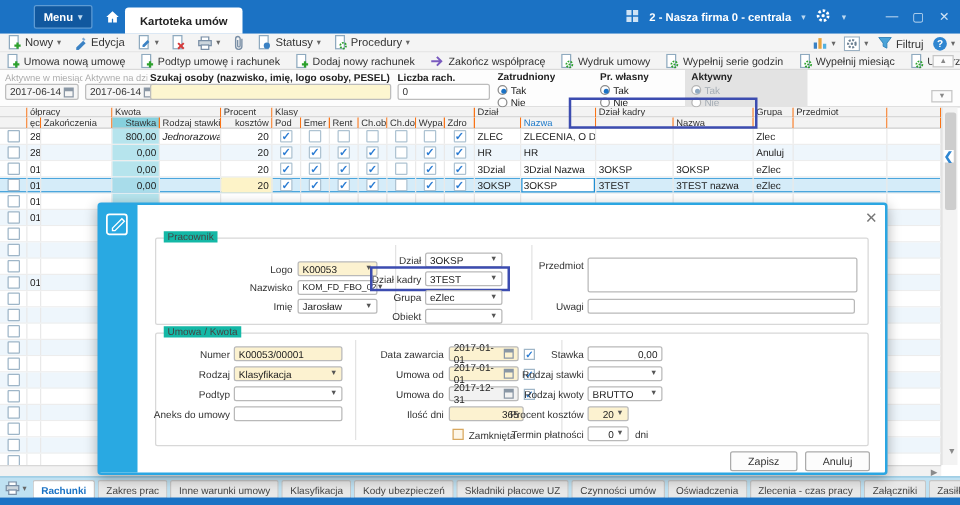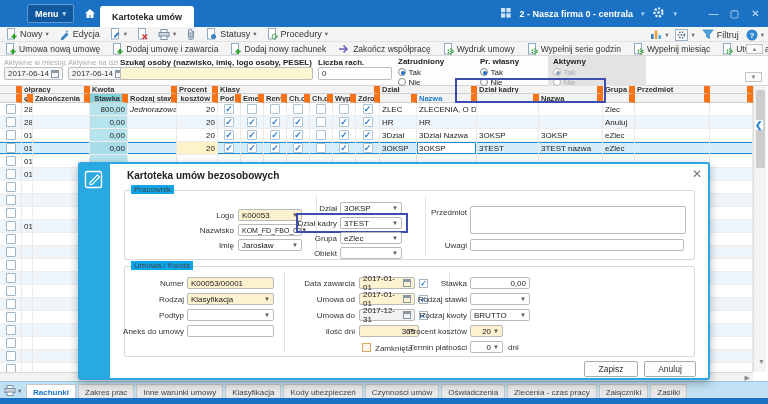--- a/index.html
+++ b/index.html
@@ -32,21 +32,21 @@
   .ffield.white { background:#fff; }
   .cal { display:inline-block; width:8px; height:8px; border:1px solid #8a97a5; border-top:3px solid #8a97a5; margin-left:auto; }
   .radio { display:inline-block; width:8px; height:8px; border:1px solid #8b8b8b; border-radius:50%; background:#fff; position:relative; vertical-align:-1px; }
   .radio.on::after { content:""; position:absolute; left:1.5px; top:1.5px; width:4px; height:4px; border-radius:50%; background:#1b72c4; }
   .radio.dis { border-color:#b5b5b5; } .radio.dis.on::after { background:#8fa8c0; }
   .rlabel { font-size:8px; color:#222; } .rlabel.dis { color:#a5adb5; }
   .gray-box { position:absolute; background:#e3e3e3; }
   
   #grid { position:absolute; left:0; top:86px; width:753px; height:286px; overflow:hidden; background:#fff; }
   .hrow { display:flex; }
-  .gcell { border-right:6px solid #f97316; border-bottom:1px solid #cfcfcf; background:#f3f3f3; font-size:8px; color:#333; overflow:hidden; white-space:nowrap; padding:0 2px; display:flex; align-items:center;font-weight:bold; }
+  .gcell { border-right:1px solid #f97316; border-bottom:1px solid #cfcfcf; background:#f3f3f3; font-size:8px; color:#333; overflow:hidden; white-space:nowrap; padding:0 2px; display:flex; align-items:center; }
   .drow { display:flex; height:13px; border-bottom:1px solid #ededed; background:#fff; }
   .drow.alt { background:#eef6fc; }
   .drow.sel { background:#d5ecf9; box-shadow:inset 0 1px 0 #1e8fd4, inset 0 -1px 0 #1e8fd4; }
   .dcell { border-right:1px solid #e9e9e9; font-size:8px; overflow:hidden; white-space:nowrap; padding:0 2px; display:flex; align-items:center; color:#222; }
   .dcell.right { justify-content:flex-end; }
   .dcell.teal { background:#b6e4ed; }
   .drow.sel .dcell.teal { background:#a8dcea; }
   .dcell.yellowhl { background:#fdf3c8; }
   .dcell.focus { box-shadow:inset 0 0 0 1px #1e8fd4; background:#fff; }
   .cb { width:10px; height:10px; border:1px solid #9fb6c8; background:#fff; margin:auto; border-radius:1px; }
@@ -58,21 +58,21 @@
   #vthumb { position:absolute; left:2px; top:4px; width:9px; height:78px; background:#cdcdcd; border-radius:2px; }
   #hscroll { position:absolute; left:0; top:372px; width:753px; height:9px; background:#f2f2f2; border-top:1px solid #d8d8d8; }
   .scroll-arrow { position:absolute; color:#8a8a8a; font-size:7px; }
   .expander { position:absolute; left:755px; top:120px; color:#2f86d1; font-size:9px; font-weight:bold; background:#fff; }
   
   #dialog { position:absolute; left:78px; top:162px; width:632px; height:218px; background:#fff; border:2px solid #2ba6e2; border-radius:3px; box-shadow:0 3px 10px rgba(0,0,0,0.3); z-index:10; }
   #dstrip { position:absolute; left:0; top:0; width:30px; height:100%; background:#29a9e2; }
   .dtitle { position:absolute; left:47px; top:6px; font-size:10px; font-weight:bold; color:#222; }
   .dclose { position:absolute; left:610px; top:3px; font-size:12px; color:#777; width:14px; text-align:center; }
   .fieldset { position:absolute; border:1px solid #d8d8d8; border-radius:2px; }
-  .legend { position:absolute; top:-6px; left:6px; background:#0ea5e9; padding:0 3px; font-size:8px; color:#444; }
+  .legend { position:absolute; top:-6px; left:6px; background:#14b8a6; padding:0 3px; font-size:8px; color:#444; }
   .dlabel { position:absolute; font-size:8px; color:#333; text-align:right; white-space:nowrap; }
   .dfield { position:absolute; height:12px; border:1px solid #b9b9b9; border-radius:2px; background:#fff; font-size:8px; display:flex; align-items:center; padding:0 3px; color:#222; }
   .dfield.tan { background:#fcf2d0; }
   .dfield.gray { background:#f2f2f2; }
   .dfield .dd { margin-left:auto; color:#555; font-size:6px; }
   .dfield.right { justify-content:flex-end; }
   .divider { position:absolute; width:1px; background:#e3e3e3; }
   .dcheck { position:absolute; width:9px; height:9px; border:1px solid #9fb6c8; background:#fff; font-size:8px; line-height:8px; text-align:center; color:#2b7cd3; font-weight:bold; }
   .dcheck.orange { border-color:#d8a860; background:#fdf6e8; }
   #dlgbox { position:absolute; left:216px; top:49px; width:112px; height:20px; border:2px solid #3c4cb0; pointer-events:none; }
@@ -215,21 +215,21 @@
         <rect x="1.5" y="0.5" width="7" height="10.5" fill="#fff" stroke="#8faabf"></rect>
         <path d="M5.5 8.5h5M8 6v5" stroke="#2da12d" stroke-width="1.8"></path>
       </svg>
       <span>Umowa nową umowę</span>
     </span>
     <span class="t2item">
       <svg width="11" height="12">
         <rect x="1.5" y="0.5" width="7" height="10.5" fill="#fff" stroke="#8faabf"></rect>
         <path d="M5.5 8.5h5M8 6v5" stroke="#2da12d" stroke-width="1.8"></path>
       </svg>
-      <span>Dodaj umowę i zawarcia</span>
+      <span>Podtyp umowę i rachunek</span>
     </span>
     <span class="t2item">
       <svg width="11" height="12">
         <rect x="1.5" y="0.5" width="7" height="10.5" fill="#fff" stroke="#8faabf"></rect>
         <path d="M5.5 8.5h5M8 6v5" stroke="#2da12d" stroke-width="1.8"></path>
       </svg>
       <span>Dodaj nowy rachunek</span>
     </span>
     <span class="t2item">
       <svg width="12" height="10">
@@ -914,21 +914,20 @@
   </div>
 <span class="expander">❮</span>
 
 <div id="dialog">
   <div id="dstrip">
     <svg style="position:absolute; left:4px; top:5px;" width="22" height="21">
         <rect x="1.5" y="2.5" width="16" height="16" rx="2" fill="none" stroke="#fff" stroke-width="1.4"></rect>
         <path d="M6 13.5l7.5-7.5 2 2-7.5 7.5H6z" fill="none" stroke="#fff" stroke-width="1.1"></path>
       </svg>
   </div>
-  <div class="dtitle">Kartoteka umów bezosobowych</div>
   <div class="dclose">✕</div>
 
   <div class="fieldset" style="left:44px; top:26px; width:571px; height:70px;">
     <span class="legend">Pracownik</span>
   </div>
   <span class="dlabel" style="left:60px; top:47px; width:94px;">Logo</span>
   <div class="dfield tan" style="left:158px; top:45px; width:64px;">
       <span>K00053</span>
       <span class="dd">▼</span>
     </div>
@@ -1063,20 +1062,21 @@
         <rect x="3" y="7" width="6" height="3.5" fill="#fff" stroke="#7a8fa6"></rect>
       </svg>
       <span class="caret">▾</span>
     </span>
   <div id="tabs">
       <span class="btab active">Rachunki</span>
       <span class="btab">Zakres prac</span>
       <span class="btab">Inne warunki umowy</span>
       <span class="btab">Klasyfikacja</span>
       <span class="btab">Kody ubezpieczeń</span>
+      <span class="btab">Składniki płacowe UZ</span>
       <span class="btab">Czynności umów</span>
       <span class="btab">Oświadczenia</span>
       <span class="btab">Zlecenia - czas pracy</span>
       <span class="btab">Załączniki</span>
       <span class="btab">Zasiłki</span>
     </div>
 </div>
 <div id="bluestrip"></div>
 
 </body></html>

